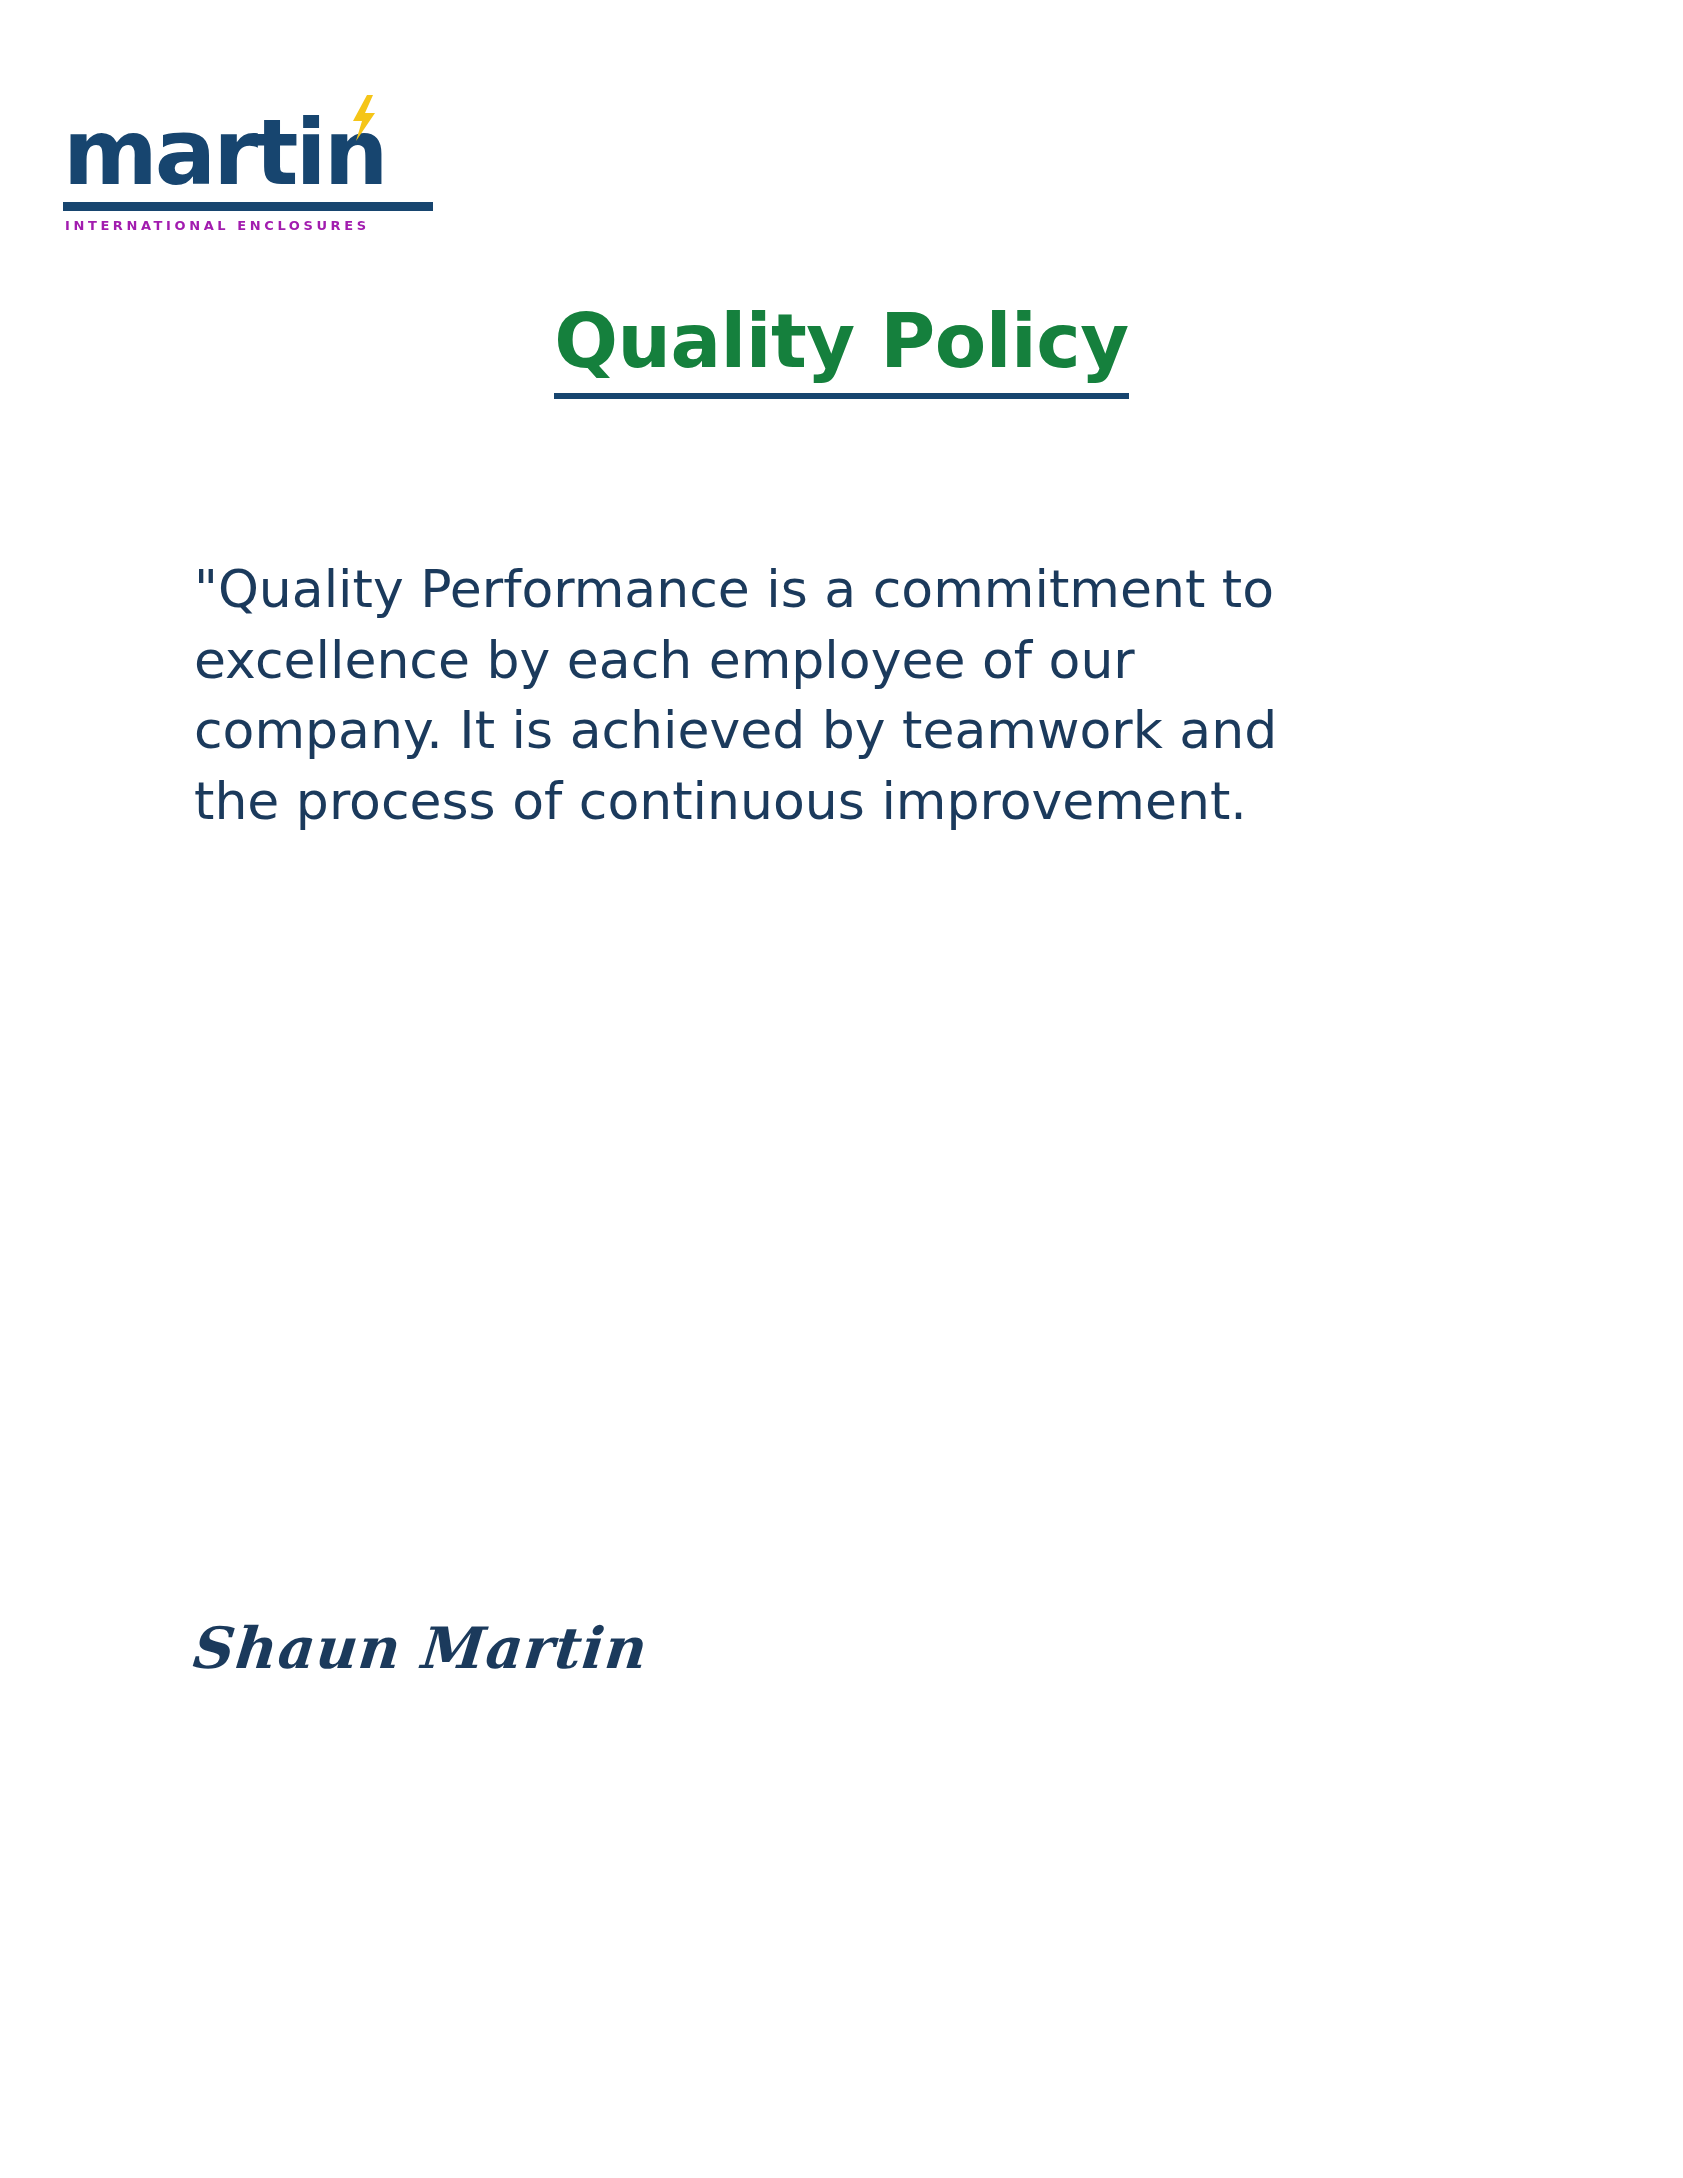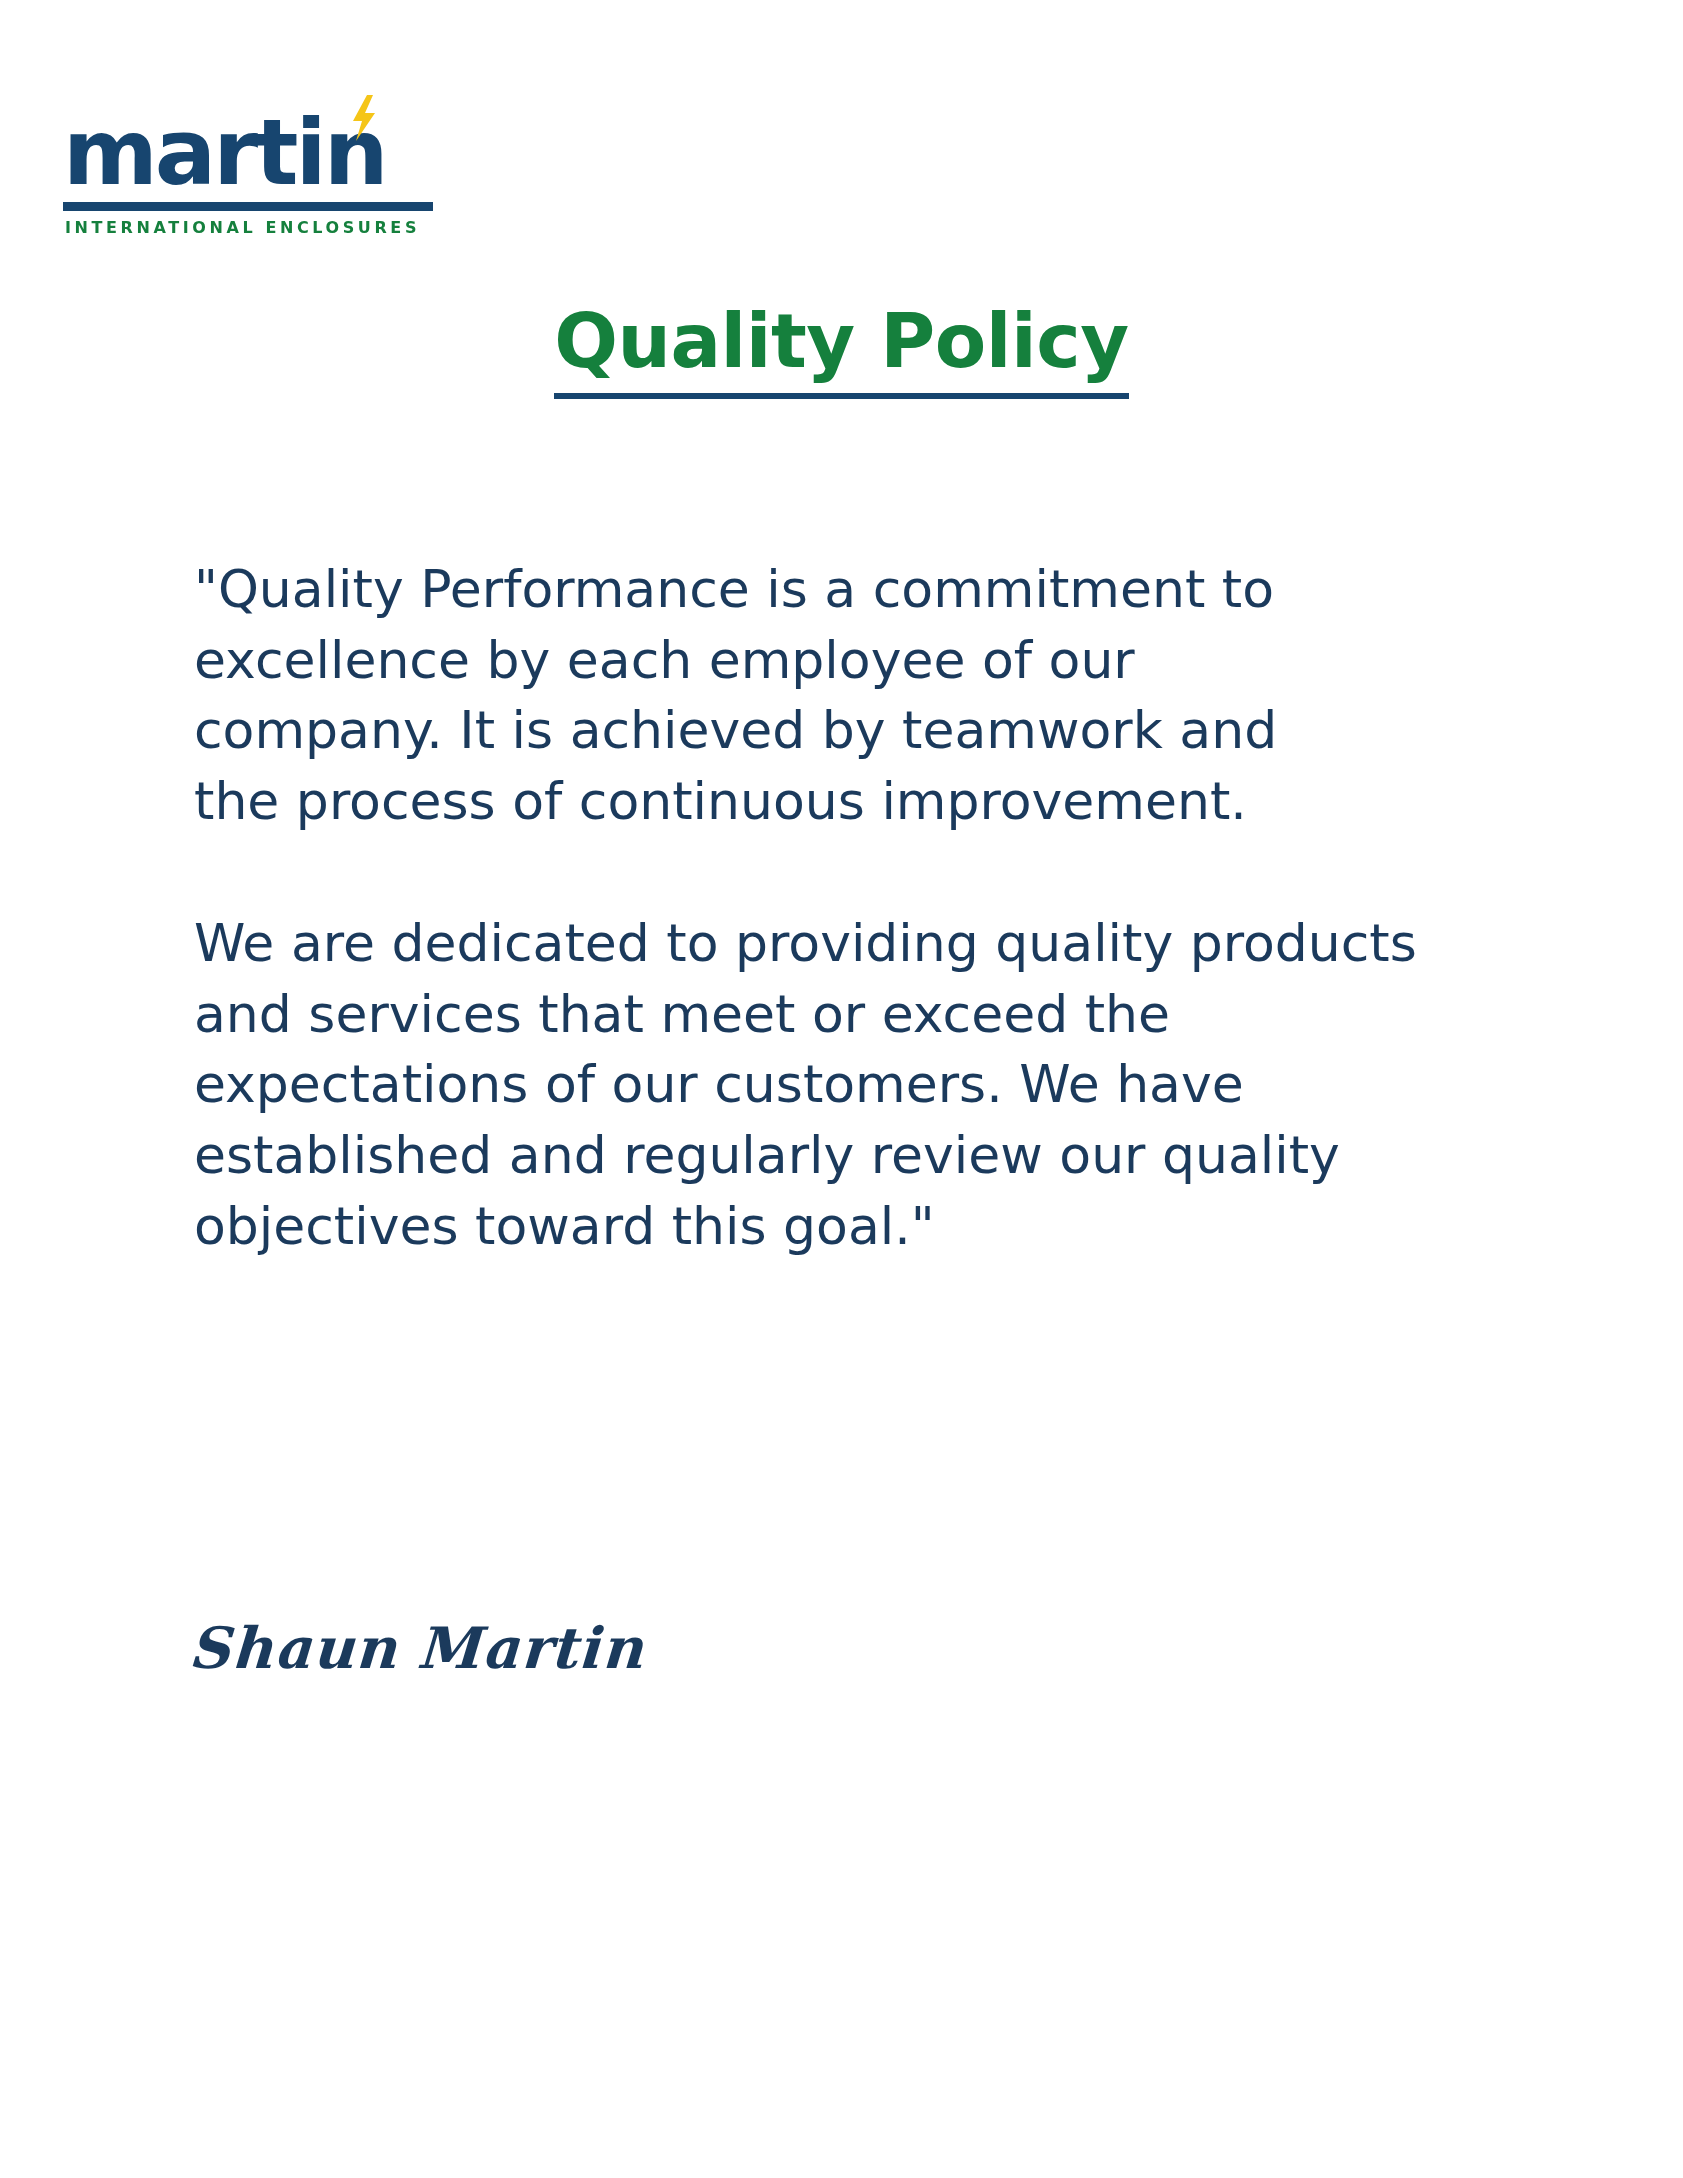--- a/index.html
+++ b/index.html
@@ -55,23 +55,23 @@
     width: 370px;
     height: 9px;
     background: #17456f;
   }
   .logo-sub {
     position: absolute;
     left: 2px;
     top: 111px;
     font-family: "DejaVu Sans", sans-serif;
     font-weight: bold;
-    font-size: 16px;
+    font-size: 13px;
     letter-spacing: 3.6px;
-    color: #15803d;
+    color: #a21caf;
     white-space: nowrap;
   }
 
   
   .doc-title {
     position: absolute;
     left: 0;
     top: 297px;
     width: 1683px;
     text-align: center;
@@ -140,19 +140,18 @@
     <div class="logo-underline"></div>
     <div class="logo-sub">INTERNATIONAL ENCLOSURES</div>
   </div>
 
   <div class="doc-title">
     <span>Quality Policy</span>
   </div>
 
   <div class="body-block">
     <p class="para p1">"Quality Performance is a commitment to excellence by each employee of our company.   It is achieved by teamwork and the process of continuous improvement.</p>
-    <p class="para p2">We are dedicated to providing quality products and services that meet or exceed the expectations of our customers.  We have established and regularly review our quality objectives toward this goal."</p>
   </div>
 
   <div class="signature">Shaun Martin</div>
 
 </div>
 
 
 </body></html>

